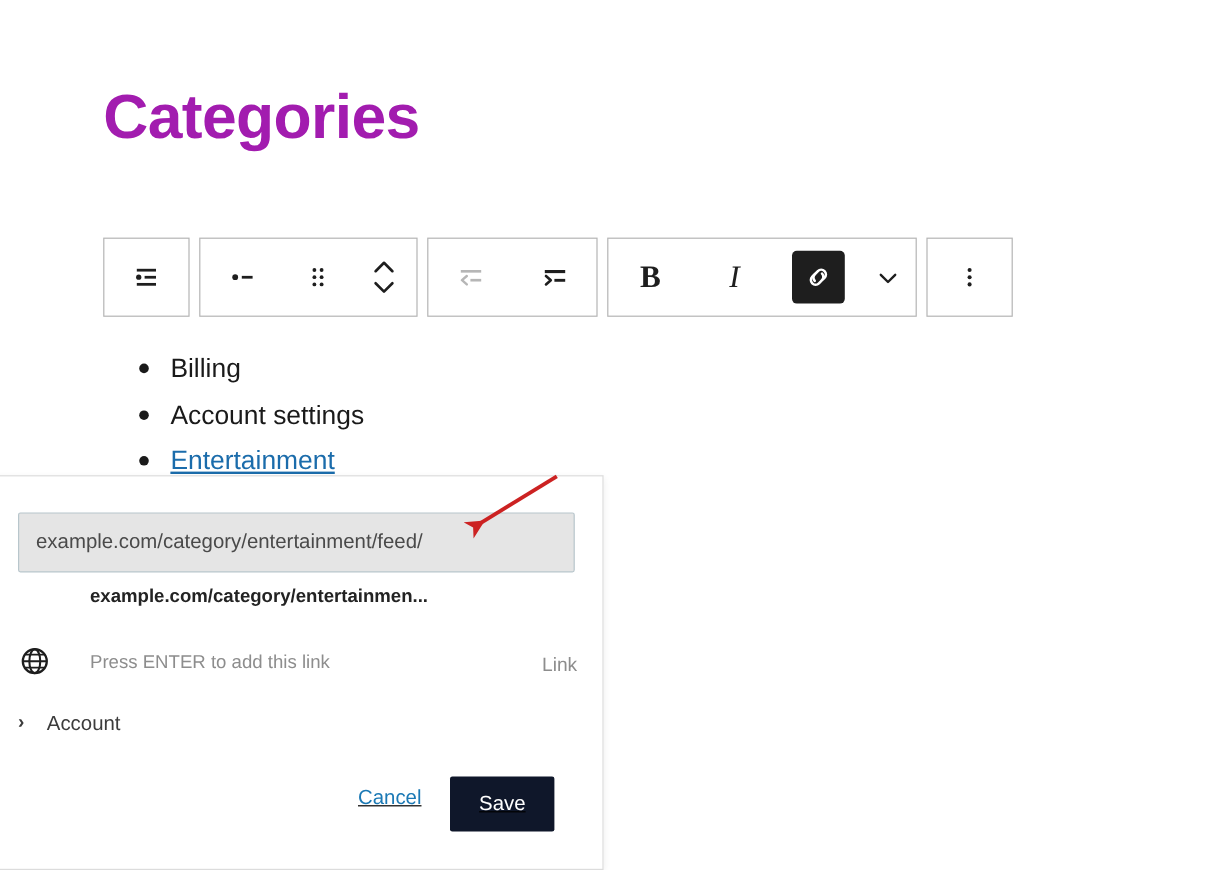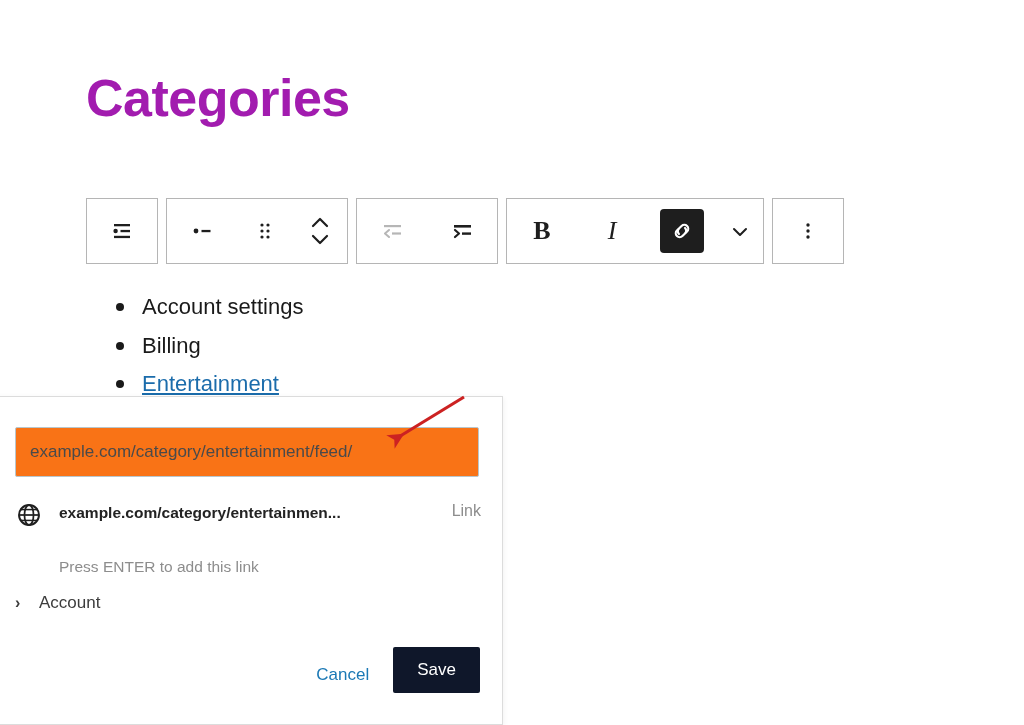--- a/index.html
+++ b/index.html
@@ -128,35 +128,36 @@
   }
   .url-field {
     position: absolute;
     left: 22px;
     top: 30px;
     width: 464px;
     height: 50px;
     box-sizing: border-box;
     border: 1px solid #b8c6cc;
     border-radius: 2px;
-    background: #f97316;
+    background: #e5e5e5;
     font-family: "Liberation Sans", sans-serif;
     font-size: 17px;
     color: #4a4a4a;
     padding: 0 14px;
     outline: none;
   }
   .suggestion-row {
     position: absolute;
     left: 14px;
     top: 105px;
     width: 484px;
     height: 62px;
     display: flex;
-    align-items: flex-start;
+    align-items: flex-end;
+    gap: 16px;
   }
   .globe-wrap {
     width: 44px;
     display: flex;
     align-items: center;
     justify-content: center;
     flex: 0 0 44px;
   }
   .suggestion-text {
     flex: 1 1 auto;
@@ -197,24 +198,25 @@
     color: #3c3c3c;
     width: 20px;
   }
   .advanced-label {
     font-size: 17px;
     color: #3c3c3c;
     padding-left: 4px;
   }
   .popover-actions {
     position: absolute;
-    right: 22px;
+    right: 40px;
     top: 250px;
     display: flex;
-    align-items: flex-end;
+    align-items: flex-start;
+    text-decoration: underline;
   }
   .btn-cancel {
     background: none;
     border: none;
     font-family: "Liberation Sans", sans-serif;
     font-size: 17px;
     color: #1b79b5;
     cursor: pointer;
     padding: 8px 10px;
     margin-right: 14px;
@@ -344,24 +346,24 @@
           <circle cx="10" cy="14" r="1.7" fill="#1e1e1e"></circle>
           <circle cx="10" cy="20" r="1.7" fill="#1e1e1e"></circle>
         </svg>
       </span>
     </button>
   </div>
 </div>
 
 <ul class="content-list">
   <li>
-    <span>Account settings</span>
+    <span>Billing</span>
   </li>
   <li>
-    <span>Billing</span>
+    <span>Account settings</span>
   </li>
   <li>
     <a href="#">Entertainment</a>
   </li>
 </ul>
 
 <div class="link-popover">
 
   <input class="url-field" type="text" value="example.com/category/entertainment/feed/" style="">
 

